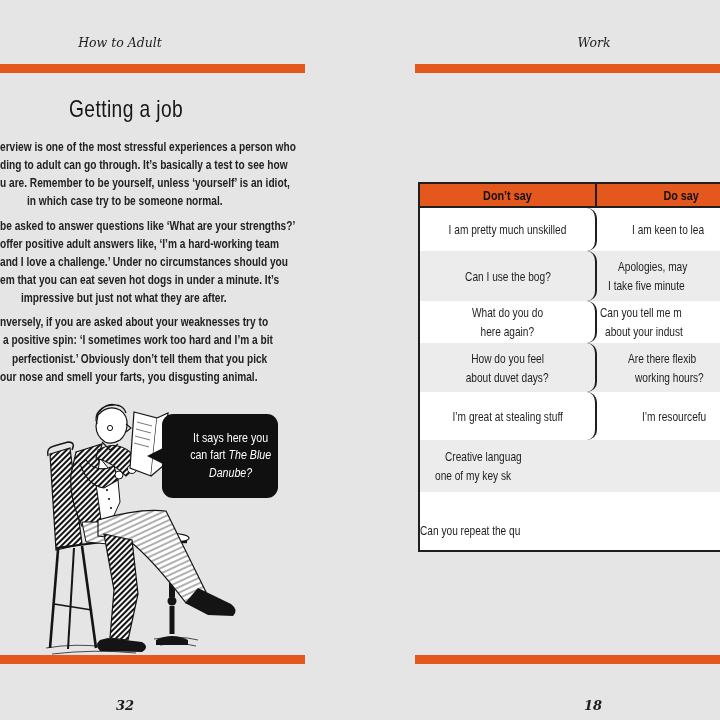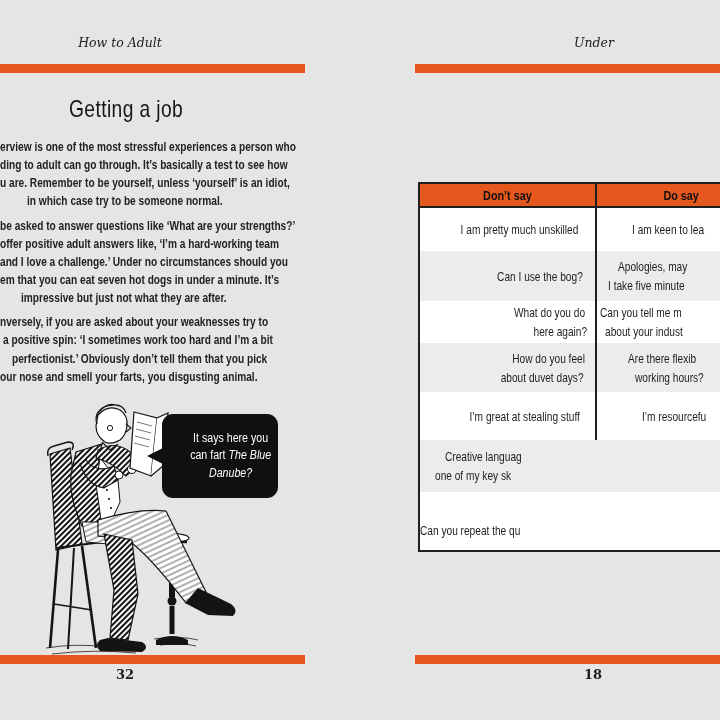--- a/index.html
+++ b/index.html
@@ -12,21 +12,21 @@
   html,body{margin:0;padding:0;background:#fff;}
   #stage{
     position:relative;width:720px;height:720px;overflow:hidden;background:#e5e5e5;
     font-family:"Liberation Sans","DejaVu Sans",sans-serif;color:var(--text);
   }
   .abs{position:absolute;font-weight:bold;}
   
   .rh{position:absolute;width:240px;text-align:center;font-family:"DejaVu Serif","Liberation Serif",serif;
       font-style:italic;font-size:12.5px;color:#1c1c1c;}
   .folio{position:absolute;width:240px;text-align:center;font-family:"DejaVu Serif","Liberation Serif",serif;
-      font-weight:bold;font-size:13px;color:#1c1c1c;}
+      font-style:italic;font-weight:bold;font-size:13px;color:#1c1c1c;margin-top:31px;}
   
   .bar{position:absolute;height:9px;width:305px;background:var(--orange);}
   
   .title{position:absolute;left:69px;top:95px;font-size:24px;letter-spacing:.5px;color:#161616;
       white-space:nowrap;transform:scaleX(.8);transform-origin:0 0;}
   
   .bline{position:absolute;white-space:nowrap;font-size:13px;line-height:16px;color:#222;
       transform:scaleX(.78);transform-origin:0 0;}
   
   .bubble{position:absolute;left:162px;top:414px;width:116px;height:84px;background:var(--bubble);
@@ -39,36 +39,36 @@
   
   .dtable{position:absolute;left:418px;top:182px;width:345px;border:2px solid var(--border);background:#fff;}
   .thead{display:flex;height:22px;background:var(--orange);border-bottom:2px solid var(--border);}
   .thcell{display:flex;align-items:center;justify-content:center;font-weight:bold;font-size:13.5px;color:#111;}
   .thcell span{transform:scaleX(.8);white-space:nowrap;}
   .thcell.left,.tcell.left{width:175px;border-right:2px solid var(--border);box-sizing:content-box;}
   .thcell.right,.tcell.right{flex:1;}
   .trow{display:flex;}
   .trow.shade{background:var(--shade);}
   .tcell{display:flex;flex-direction:column;justify-content:center;box-sizing:border-box;}
-  .tcell.left{align-items:flex-end;}
+  .tcell.left{align-items:center;border-radius:10px;}
   .tcell.right{align-items:flex-start;}
   .cline{display:inline-block;white-space:nowrap;font-size:13px;line-height:19px;color:#1e1e1e;}
   .tcell.left .cline{transform:scaleX(.78);transform-origin:50% 50%;}
   .tcell.right .cline{transform:scaleX(.78);transform-origin:0 50%;}
   .trow.last .tcell{padding-top:18px;}
   
   .illus{position:absolute;left:38px;top:398px;width:210px;height:265px;}
 </style>
 </head>
 <body>
 
 <div id="stage">
 
   <div class="rh" style="left:0;top:35px;">How to Adult</div>
-  <div class="rh" style="left:474px;top:35px;">Under</div>
+  <div class="rh" style="left:474px;top:35px;">Work</div>
 
   <div class="title">Getting a job</div>
 
   <div class="abs" style="left:0;top:0;width:720px;height:720px;">
       <div class="bline" style="left: 0px; top: 139px;">erview is one of the most stressful experiences a person who</div>
       <div class="bline" style="left: 0px; top: 157px;">ding to adult can go through. It’s basically a test to see how</div>
       <div class="bline" style="left: 0px; top: 175px;">u are. Remember to be yourself, unless ‘yourself’ is an idiot,</div>
       <div class="bline" style="left: 27px; top: 193px;">in which case try to be someone normal.</div>
       <div class="bline" style="left: 0px; top: 218px;">be asked to answer questions like ‘What are your strengths?’</div>
       <div class="bline" style="left: 0px; top: 236px;">offer positive adult answers like, ‘I’m a hard-working team</div>

